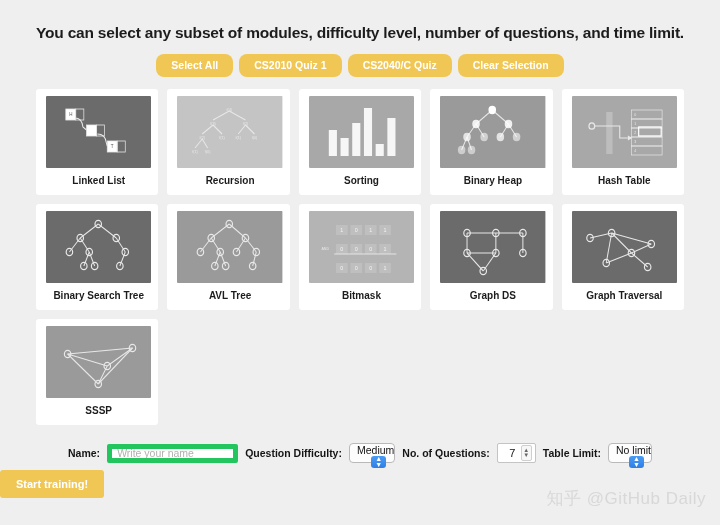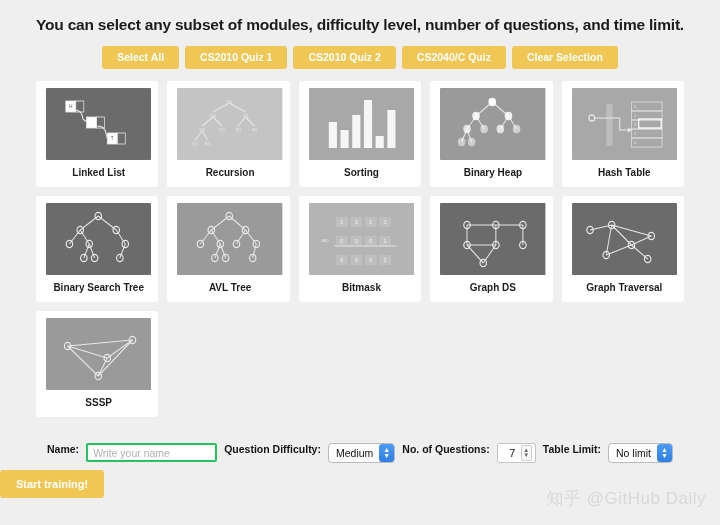--- a/index.html
+++ b/index.html
@@ -12,35 +12,35 @@
     position: relative;
   }
 
   
   .page-title {
     text-align: center;
     font-size: 15.5px;
     font-weight: bold;
     color: #1c1c1c;
     letter-spacing: -0.2px;
-    padding-top: 16px;
+    padding-top: 24px;
     margin: 0;
   }
 
   .quiz-bar {
     display: flex;
     justify-content: center;
     gap: 6px;
     margin-top: 12px;
   }
   .quiz-btn {
     background: #f0c755;
     color: #ffffff;
     border: none;
-    border-radius: 3px;
+    border-radius: 8px;
     font-family: "Liberation Sans", sans-serif;
     font-size: 10.5px;
     font-weight: bold;
     padding: 6px 15px;
     cursor: pointer;
     line-height: 1;
     white-space: nowrap;
   }
 
   
@@ -76,50 +76,52 @@
     line-height: 1.1;
     white-space: nowrap;
   }
 
   
   .form-row {
     position: absolute;
     left: 0; right: 0;
     top: 443px;
     display: flex;
+    align-items: center;
     justify-content: center;
     gap: 7px;
     font-size: 10.5px;
     color: #141414;
   }
   .form-label { font-weight: bold; font-size: 10.5px; white-space: nowrap; }
 
   .name-input {
     width: 131px; height: 19px;
-    border: 2px solid #22c55e;
+    border: 5px solid #22c55e;
     border-radius: 2px;
     background: #fff;
     font-family: "Liberation Sans", sans-serif;
     font-size: 10.5px;
     color: #333;
     padding: 0 5px;
   }
   .name-input::placeholder { color: #b0b0b0; }
 
   .mac-select {
     display: inline-flex;
     align-items: center;
     height: 20px;
     background: #fdfdfd;
     border: 1px solid #b9b9b9;
     border-radius: 4px;
     padding-left: 7px;
     cursor: pointer;
     font-size: 10.5px;
     color: #111;
+    flex-direction: column;
   }
   .mac-select .sel-value { white-space: nowrap; }
   .mac-select .sel-arrow {
     margin-left: 6px;
     width: 15px; height: 18px;
     background: linear-gradient(#4a9cf6, #2f7fe4);
     border-radius: 3px;
     display: flex; flex-direction: column;
     align-items: center; justify-content: center;
     color: #fff; font-size: 7px; line-height: 6px;
@@ -177,21 +179,20 @@
   }
 </style>
 </head>
 <body>
 
 <h1 class="page-title">You can select any subset of modules, difficulty level, number of questions, and time limit.</h1>
 
 <div class="quiz-bar">
     <button class="quiz-btn">Select All</button>
     <button class="quiz-btn">CS2010 Quiz 1</button>
-    <button class="quiz-btn">CS2010 Quiz 2</button>
     <button class="quiz-btn">CS2040/C Quiz</button>
     <button class="quiz-btn">Clear Selection</button>
   </div>
 
 <div class="grid">
     <div class="card">
       <svg class="thumb" viewBox="0 0 117 72" preserveAspectRatio="none">
         <rect width="117" height="72" fill="#6b6b6b"></rect>
         <path d="M32 22 Q40 22 41 31 L45 34" fill="none" stroke="#e8e8e8" stroke-width="1.1"></path>
         <path d="M57 38 Q66 38 67 47 L68 50" fill="none" stroke="#e8e8e8" stroke-width="1.1"></path>

